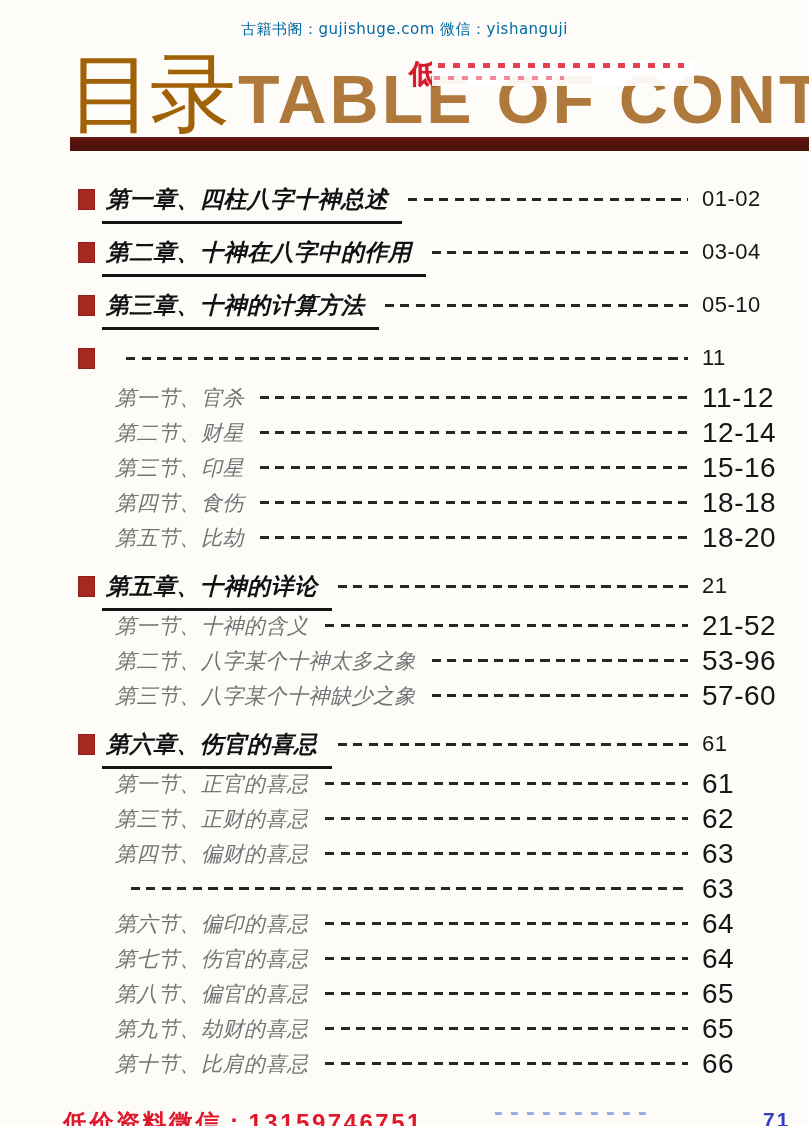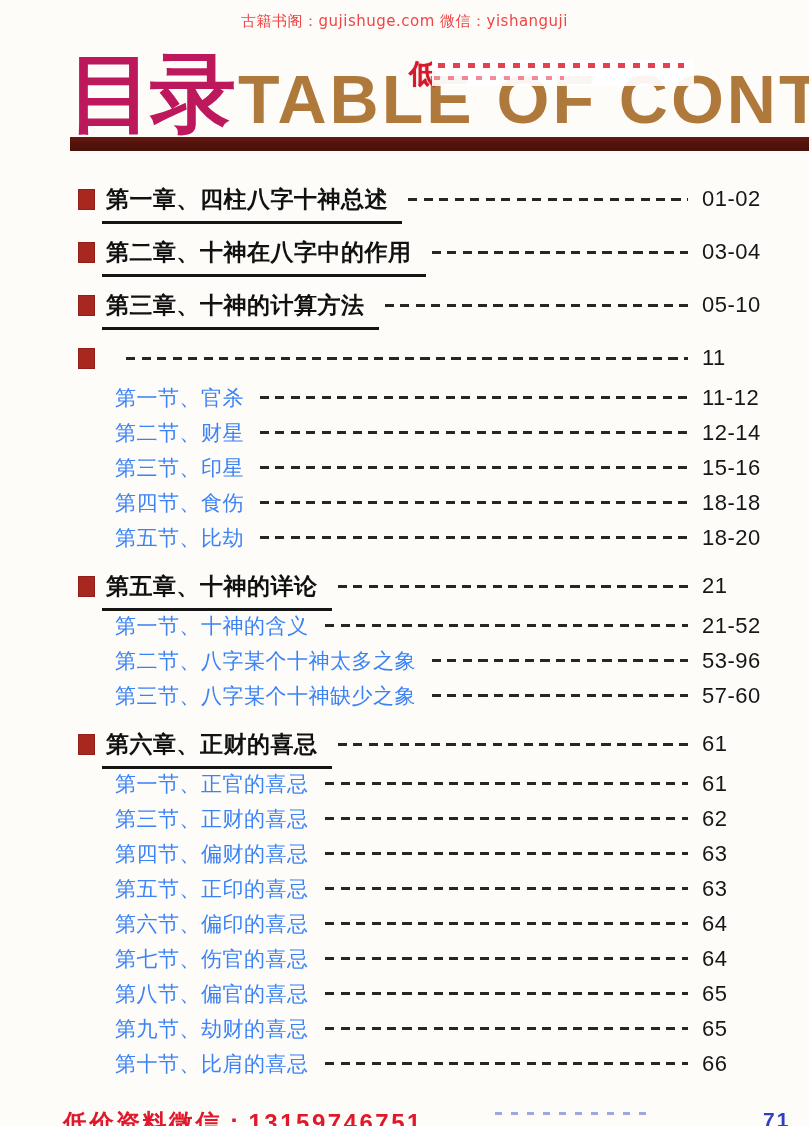--- a/index.html
+++ b/index.html
@@ -7,34 +7,34 @@
   body {
     position:relative;
     background:#fdfcf9;
     overflow:hidden;
     font-family:"Liberation Sans", sans-serif;
     color:#1b1b1b;
   }
 
   
   .header-note {
-    position:absolute; top:12px; left:0; right:0;
+    position:absolute; top:20px; left:0; right:0;
     text-align:center;
     font-size:15px; letter-spacing:.5px;
-    color:#ef4444;
+    color:#0369a1;
     font-family:"DejaVu Sans", sans-serif;
   }
 
   
   .title-row {
     position:absolute; top:36px; left:68px; right:0;
     height:100px; white-space:nowrap; overflow:hidden;
   }
   .title-cn {
-    font-size:86px; font-weight:700; color:#be185d;
+    font-size:86px; font-weight:400; color:#a16207;
     letter-spacing:-4px;
     font-family:"Liberation Sans", sans-serif;
     vertical-align:baseline;
   }
   .title-en {
     font-size:68px; font-weight:800; color:#b0793c;
     letter-spacing:3px; margin-left:6px;
     vertical-align:baseline;
   }
 
@@ -73,45 +73,45 @@
   .row { display:flex; align-items:center; height:35px; }
   .row.chapter { height:44px; margin-top:9px; }
   .row.section { padding-left:37px; }
 
   .bullet {
     width:17px; height:21px; flex:0 0 17px;
     background:#a8271f;
     box-shadow:inset 0 0 0 1px #8f1f18;
     margin-right:11px;
   }
-  .label { white-space:nowrap; }
+  .label { white-space:nowrap;font-style:italic; }
   .row.chapter .label {
     position:relative;
     font-weight:900; font-size:23px; color:#111;
     letter-spacing:.5px;
   }
   .row.chapter .label::after {
     content:""; position:absolute;
     left:-4px; right:-14px; bottom:-9px; height:3px;
     background:#151515;
   }
   .row.section .label {
-    font-weight:400; font-size:21px; color:#3b82f6;
+    font-weight:400; font-size:21px; color:#737373;
     letter-spacing:.5px;
   }
 
   .leader {
     flex:1; height:3px; margin:0 14px 0 16px;
     background:repeating-linear-gradient(90deg,#262626 0 9px,transparent 9px 15.5px);
   }
   .row.chapter .leader { margin-left:20px; }
 
   .pages {
     flex:0 0 98px; text-align:left;
-    font-size:22px; color:#161616; letter-spacing:.5px;
+    font-size:28px; color:#161616; letter-spacing:.5px;
     font-family:"Liberation Sans", sans-serif;
   }
   .row.chapter .pages { font-size:22px; }
 
   
   .footer-watermark {
     position:absolute; top:1107px; left:63px;
     font-size:24px; font-weight:800; color:#e0182b;
     letter-spacing:2.5px; white-space:nowrap;
   }
@@ -216,21 +216,21 @@
     <span class="pages">53-96</span>
   </li>
     <li class="row section">
 
     <span class="label">第三节、八字某个十神缺少之象</span>
     <span class="leader"></span>
     <span class="pages">57-60</span>
   </li>
     <li class="row chapter">
     <span class="bullet"></span>
-    <span class="label">第六章、正财的喜忌</span>
+    <span class="label">第六章、伤官的喜忌</span>
     <span class="leader"></span>
     <span class="pages">61</span>
   </li>
     <li class="row section">
 
     <span class="label">第一节、正官的喜忌</span>
     <span class="leader"></span>
     <span class="pages">61</span>
   </li>
     <li class="row section">
@@ -240,21 +240,20 @@
     <span class="pages">62</span>
   </li>
     <li class="row section">
 
     <span class="label">第四节、偏财的喜忌</span>
     <span class="leader"></span>
     <span class="pages">63</span>
   </li>
     <li class="row section">
 
-    <span class="label">第五节、正印的喜忌</span>
     <span class="leader"></span>
     <span class="pages">63</span>
   </li>
     <li class="row section">
 
     <span class="label">第六节、偏印的喜忌</span>
     <span class="leader"></span>
     <span class="pages">64</span>
   </li>
     <li class="row section">

